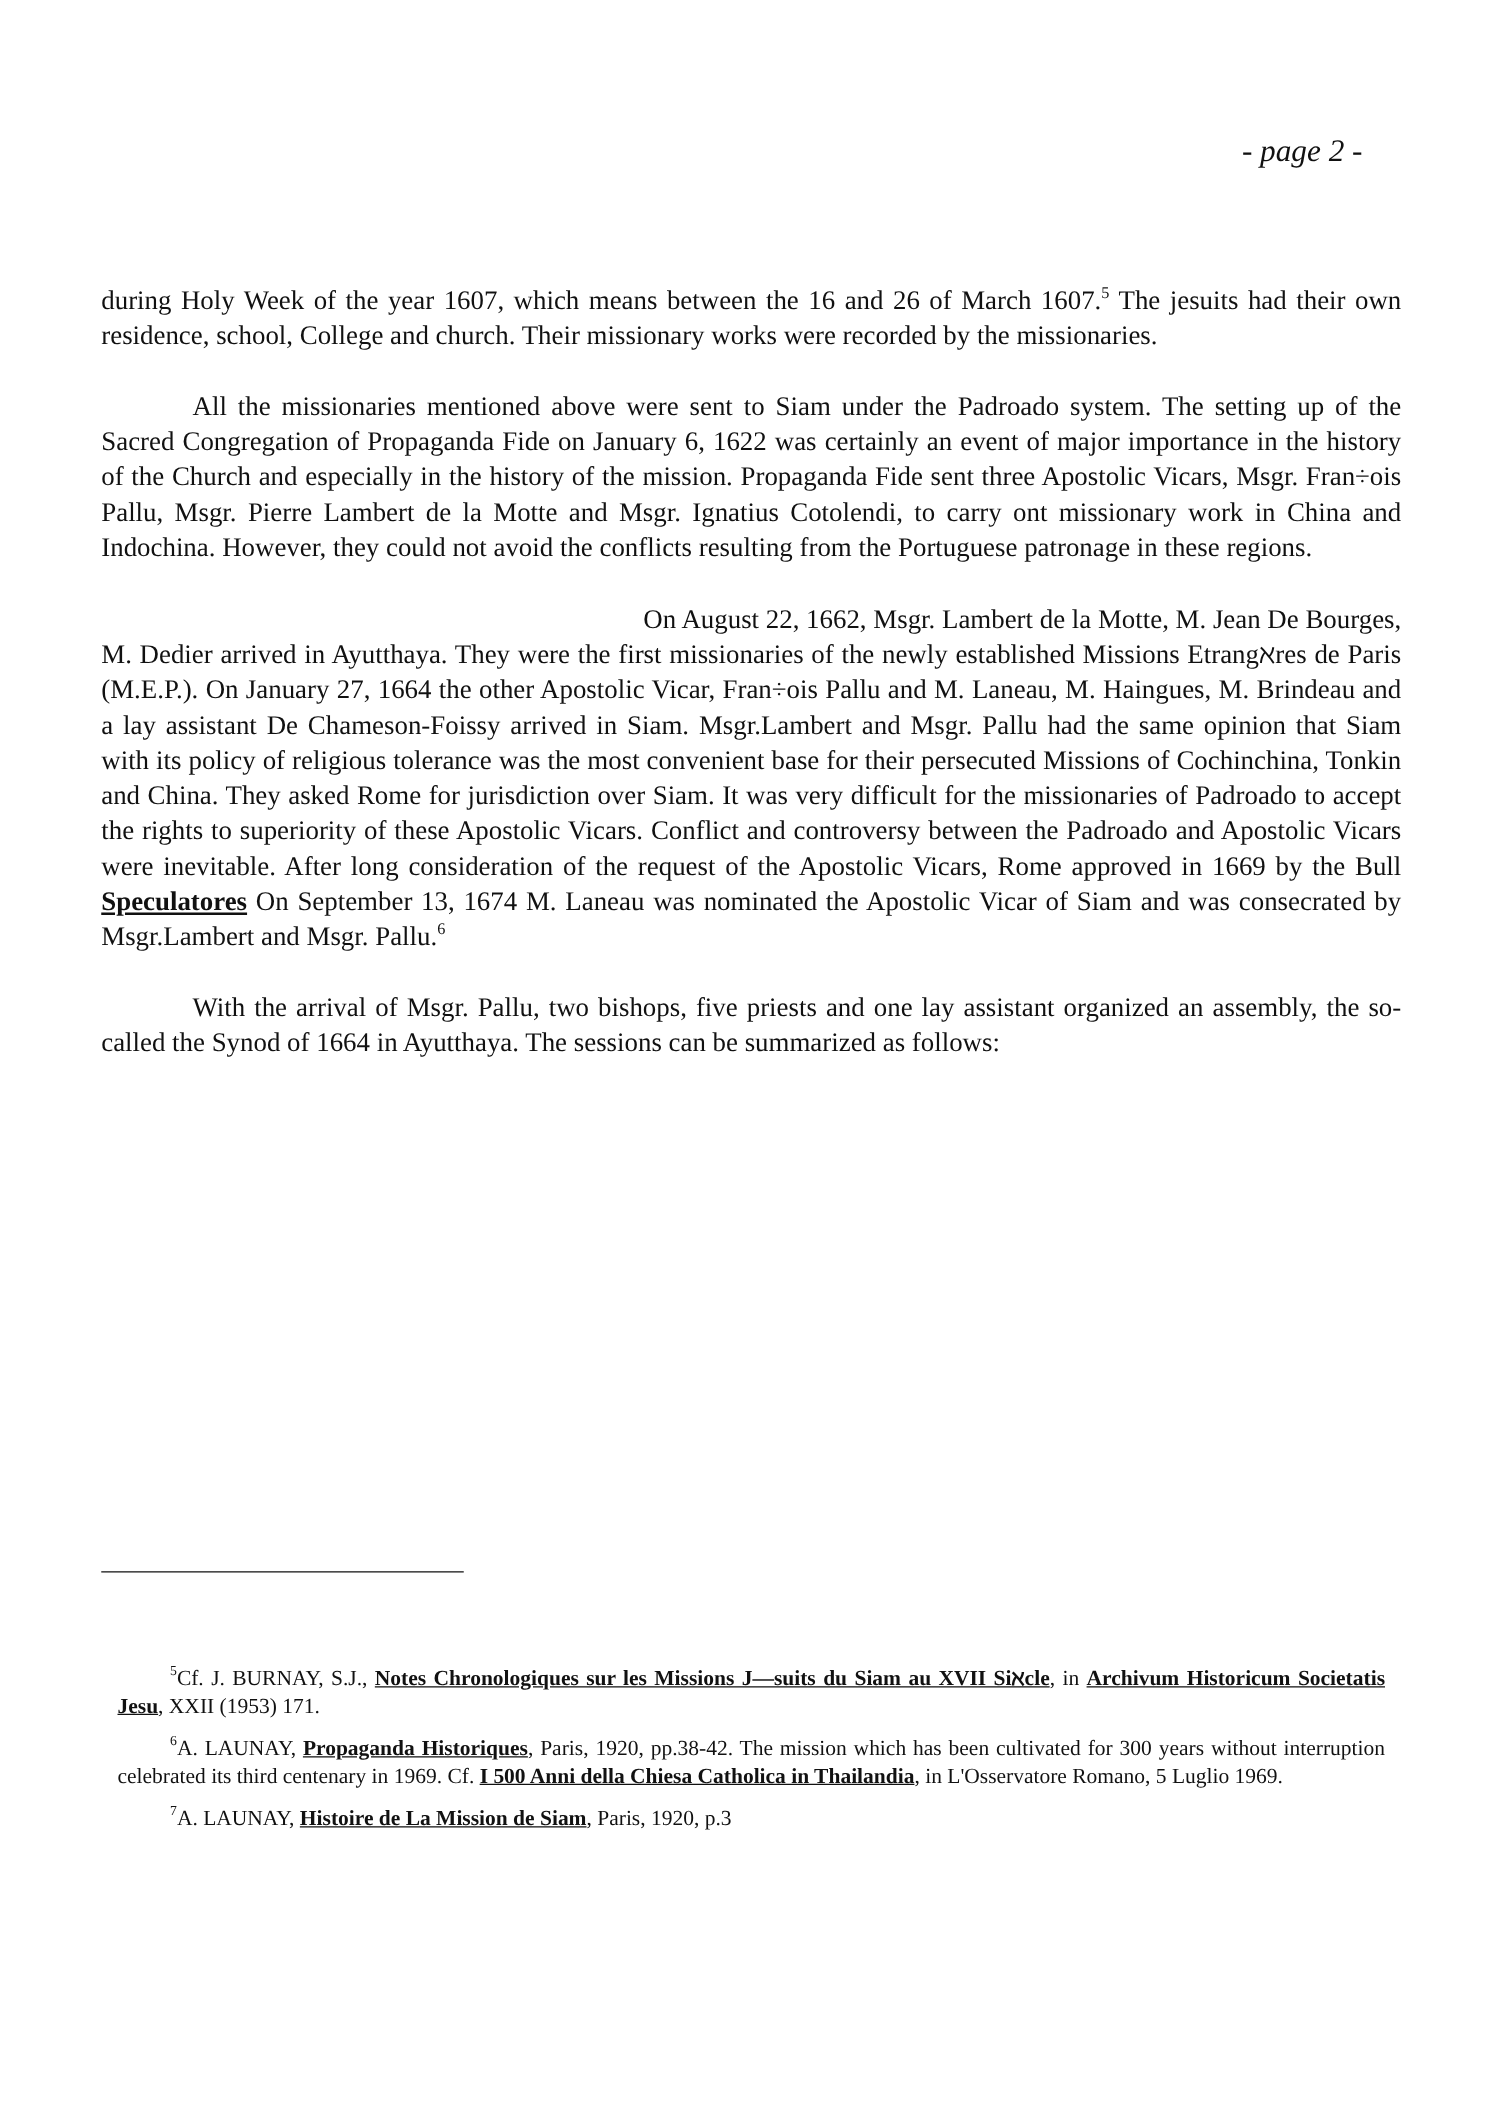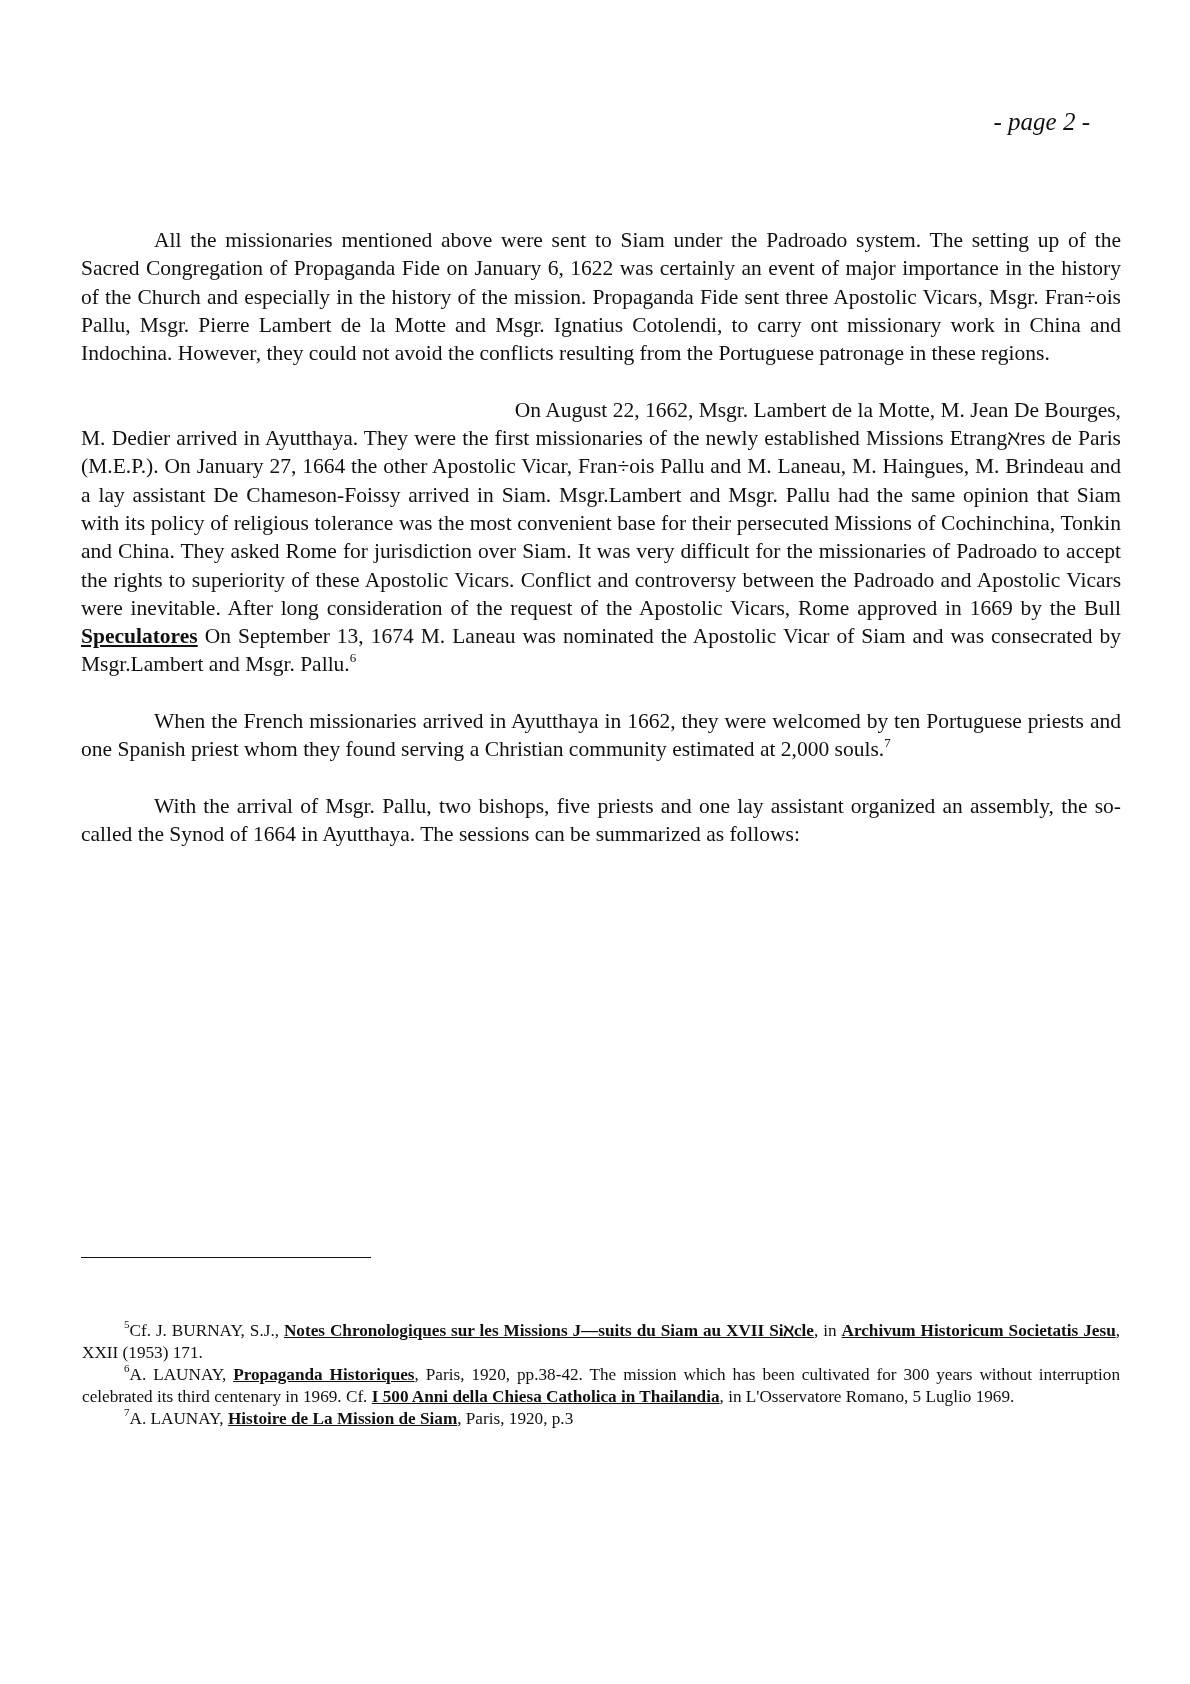--- a/index.html
+++ b/index.html
@@ -23,38 +23,38 @@
   sup { font-size: 13px; line-height: 0; vertical-align: super; position: relative; top: -1px; }
   .bold-underline { font-weight: bold; text-decoration: underline; font-family: Liberation Serif, serif; }
   .footnote-rule {
     position: absolute; top: 1257px; left: 81px; width: 290px;
     border-top: 1.5px solid #111;
   }
   .footnotes {
     position: absolute; top: 1319px; left: 81px; width: 1040px;
     font-size: 17.2px; line-height: 21.5px; text-align: justify;
   }
-  .footnotes p { margin: 1px; text-indent: 42px; }
+  .footnotes p { margin: 13px; text-indent: 42px; }
   .footnotes sup { font-size: 11px; }
 </style>
 </head>
 <body>
 
 <div class="page-number">- page 2 -</div>
 
 <div class="body-text">
+  <p class="no-indent"><span>during Holy Week of the year 1607, which means between the 16 and 26 of March 1607.</span><sup>5</sup><span> The jesuits had their own residence, school, College and church. Their missionary works were recorded by the missionaries.</span></p>
 
   <p class="indent">All the missionaries mentioned above were sent to Siam under the Padroado system. The setting up of the Sacred Congregation of Propaganda Fide on January 6, 1622 was certainly an event of major importance in the history of the Church and especially in the history of the mission. Propaganda Fide sent three Apostolic Vicars, Msgr. Fran÷ois Pallu, Msgr. Pierre Lambert de la Motte and Msgr. Ignatius Cotolendi, to carry ont missionary work in China and Indochina. However, they could not avoid the conflicts resulting from the Portuguese patronage in these regions.</p>
 
   <p class="indent line-break-para">
       <span class="first-line">On August 22, 1662, Msgr. Lambert de la Motte, M. Jean De Bourges,</span>
       <span style="display:block; text-indent:0;"><span>M. Dedier arrived in Ayutthaya. They were the first missionaries of the newly established Missions Etrangℵres de Paris (M.E.P.). On January 27, 1664 the other Apostolic Vicar, Fran÷ois Pallu and M. Laneau, M. Haingues, M. Brindeau and a lay assistant De Chameson-Foissy arrived in Siam. Msgr.Lambert and Msgr. Pallu had the same opinion that Siam with its policy of religious tolerance was the most convenient base for their persecuted Missions of Cochinchina, Tonkin and China. They asked Rome for jurisdiction over Siam. It was very difficult for the missionaries of Padroado to accept the rights to superiority of these Apostolic Vicars. Conflict and controversy between the Padroado and Apostolic Vicars were inevitable. After long consideration of the request of the Apostolic Vicars, Rome approved in 1669 by the Bull </span><span class="bold-underline">Speculatores</span><span> On September 13, 1674 M. Laneau was nominated the Apostolic Vicar of Siam and was consecrated by Msgr.Lambert and Msgr. Pallu.</span><sup>6</sup></span>
     </p>
 
-  <p class="indent"><span>When the French missionaries arrived in Ayutthaya in 1662, they were welcomed by ten Portuguese priests and one Spanish priest whom they found serving a Christian community estimated at 2,000 souls.</span><sup>7</sup></p>
 
   <p class="indent">With the arrival of Msgr. Pallu, two bishops, five priests and one lay assistant organized an assembly, the so-called the Synod of 1664 in Ayutthaya. The sessions can be summarized as follows:</p>
 </div>
 
 <div class="footnote-rule"></div>
 
 <div class="footnotes">
   <p><sup>5</sup><span>Cf. J. BURNAY, S.J., </span><span class="bold-underline">Notes Chronologiques sur les Missions J—suits du Siam au XVII Siℵcle</span><span>, in </span><span class="bold-underline">Archivum Historicum Societatis Jesu</span><span>, XXII (1953) 171.</span></p>
 
   <p><sup>6</sup><span>A. LAUNAY, </span><span class="bold-underline">Propaganda Historiques</span><span>, Paris, 1920, pp.38-42. The mission which has been cultivated for 300 years without interruption celebrated its third centenary in 1969. Cf. </span><span class="bold-underline">I 500 Anni della Chiesa Catholica in Thailandia</span><span>, in L'Osservatore Romano, 5 Luglio 1969.</span></p>

